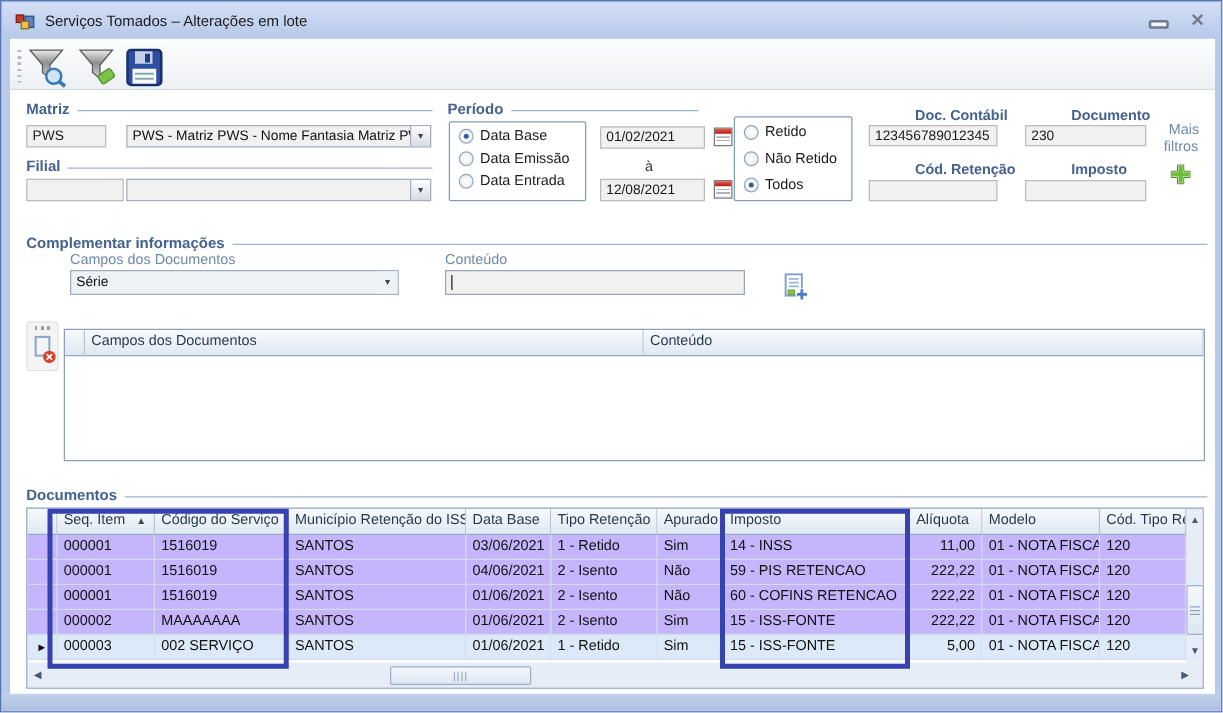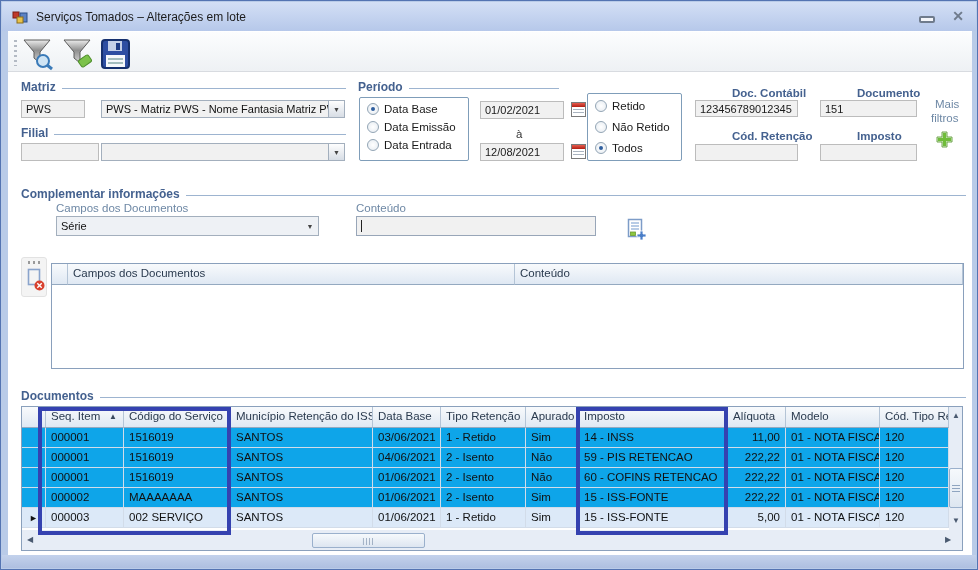--- a/index.html
+++ b/index.html
@@ -44,21 +44,21 @@
   .cal::before { content:""; position:absolute; left:0; top:0; right:0; height:4px;
                  background:linear-gradient(#e65c4f,#b21f13); }
   .cal::after { content:""; position:absolute; left:1px; right:1px; top:6px; height:6px;
                 background:repeating-linear-gradient(#aab4c0 0 1px, transparent 1px 3px); }
   .caret { position:absolute; width:1px; height:12px; background:#222; }
   
   .grid { position:absolute; border:1px solid #8aa0bc; background:#fff; overflow:hidden; }
   .gh { position:absolute; top:0; height:21px; background:linear-gradient(#f8fafc,#dfe8f3);
         border-right:1px solid #b4c4d6; border-bottom:1px solid #94a9c0; font-size:11.5px;
         color:#2a3a4e; padding:3px 0 0 5px; white-space:nowrap; overflow:hidden; cursor:pointer; }
-  .gc { position:absolute; height:20px; background:#0ea5e9; border-right:1px solid #d2dce9;
+  .gc { position:absolute; height:20px; background:#c4b5fd; border-right:1px solid #d2dce9;
         border-bottom:1px solid #d2dce9; font-size:11.5px; color:#111;
         padding:3px 0 0 5px; white-space:nowrap; overflow:hidden; cursor:default; }
   .gc.sel { background:#dce9f8; }
   .gc.num { text-align:right; padding-right:5px; }
   .sortarrow { font-size:8px; color:#3a4a5e; position:absolute; right:6px; top:5px; }
   .hili { position:absolute; border:4px solid #3542b0; pointer-events:none; z-index:5; }
   
   .sb-track { position:absolute; background:#e7edf6; }
   .sb-thumb { position:absolute; background:linear-gradient(#f6f9fc,#dde6f1); border:1px solid #9ab0cc;
               border-radius:2px; display:flex; align-items:center; justify-content:center;
@@ -179,21 +179,21 @@
   <div class="radio-row" style="left:594px; top:141px;">
     <span class="radio sel"></span>
     <span>Todos</span>
   </div>
 
   <span class="lbl" style="left:695px; top:86px;">Doc. Contábil</span>
   <div class="tf" style="left:694px; top:99px; width:103px; height:17px;">123456789012345</div>
   <span class="lbl" style="left:695px; top:129px;">Cód. Retenção</span>
   <div class="tf" style="left:694px; top:143px; width:103px; height:17px;"></div>
   <span class="lbl" style="left:820px; top:86px;">Documento</span>
-  <div class="tf" style="left:819px; top:99px; width:97px; height:17px;">151</div>
+  <div class="tf" style="left:819px; top:99px; width:97px; height:17px;">230</div>
   <span class="lbl" style="left:820px; top:129px;">Imposto</span>
   <div class="tf" style="left:819px; top:143px; width:97px; height:17px;"></div>
 
   <span class="lbl2" style="left:934px; top:97px;">Mais</span>
   <span class="lbl2" style="left:930px; top:111px;">filtros</span>
   <div class="maisplus" style="left:934px; top:129px;">
     <svg width="19" height="19" viewBox="0 0 19 19">
       <path d="M7 2 H12 V7 H17 V12 H12 V17 H7 V12 H2 V7 H7 Z" fill="#6fbc39" stroke="#ffffff" stroke-width="1.5"></path>
       <path d="M7 2 H12 V7 H17 V12 H12 V17 H7 V12 H2 V7 H7 Z" fill="none" stroke="#4c8f22" stroke-width="0.8"></path>
     </svg>

